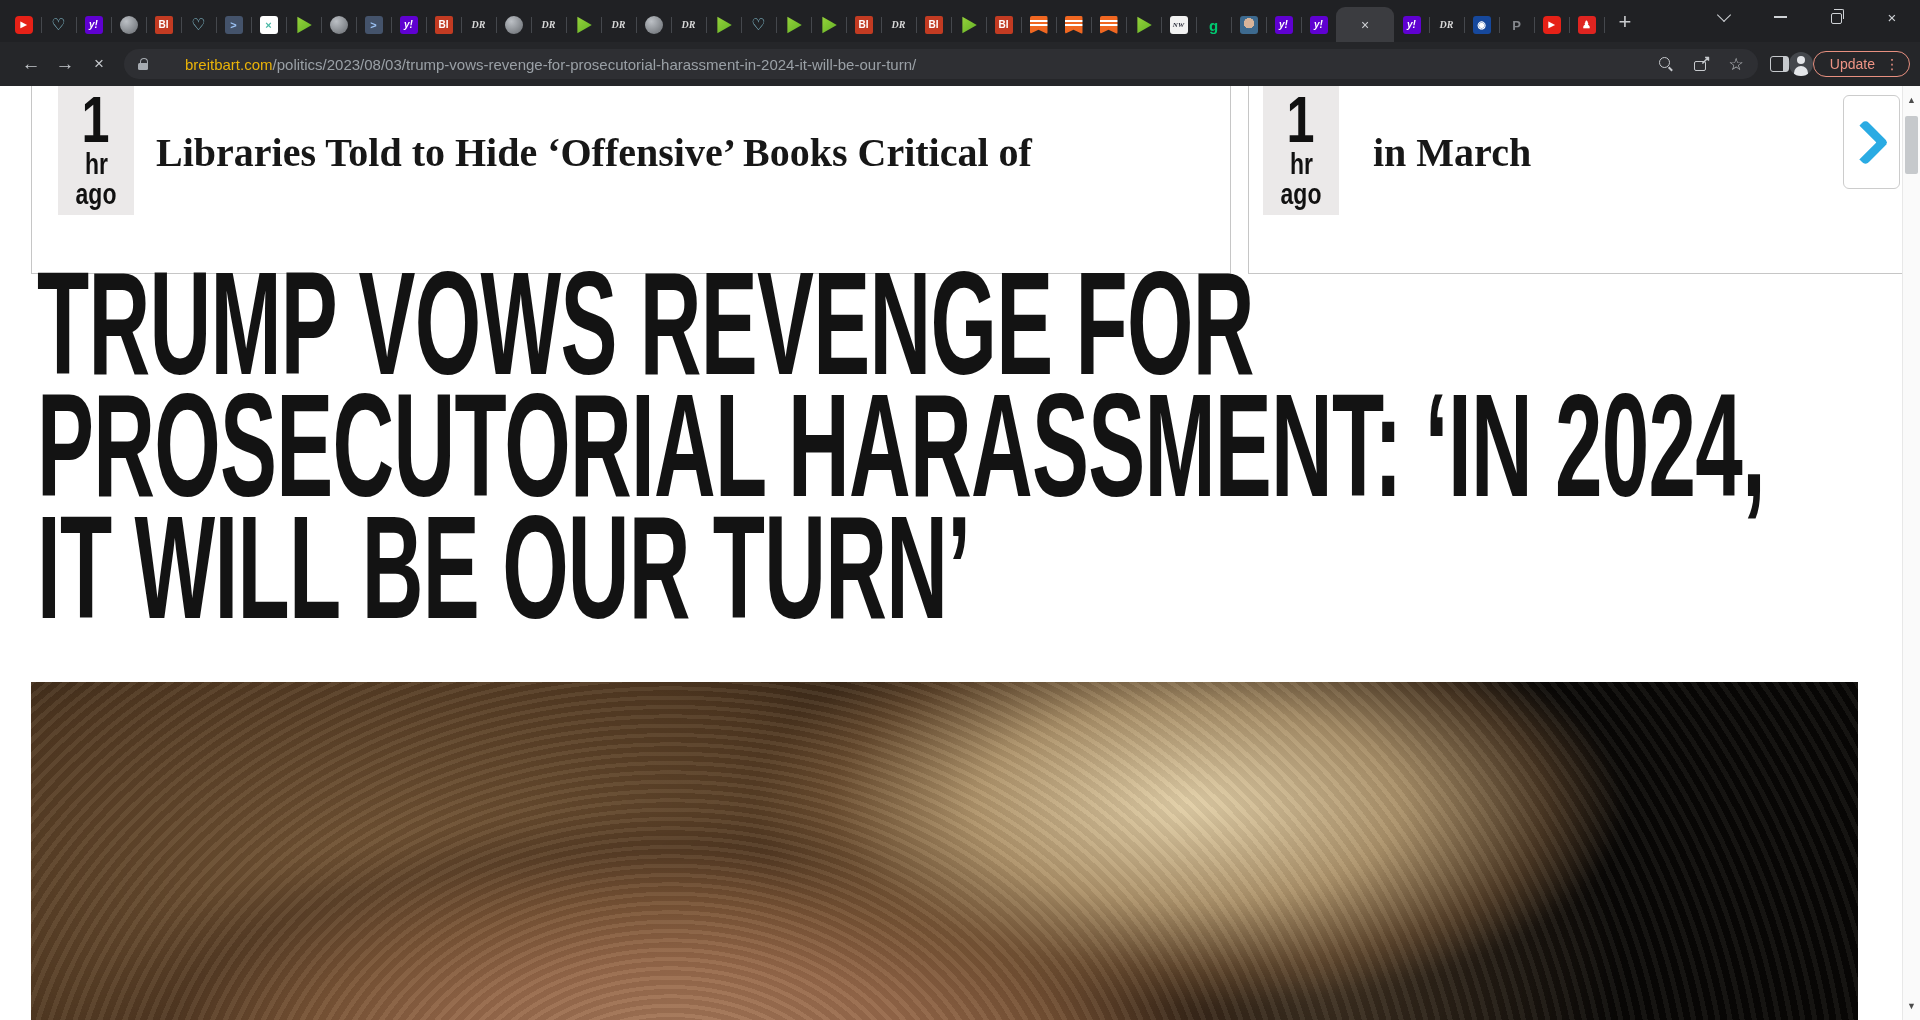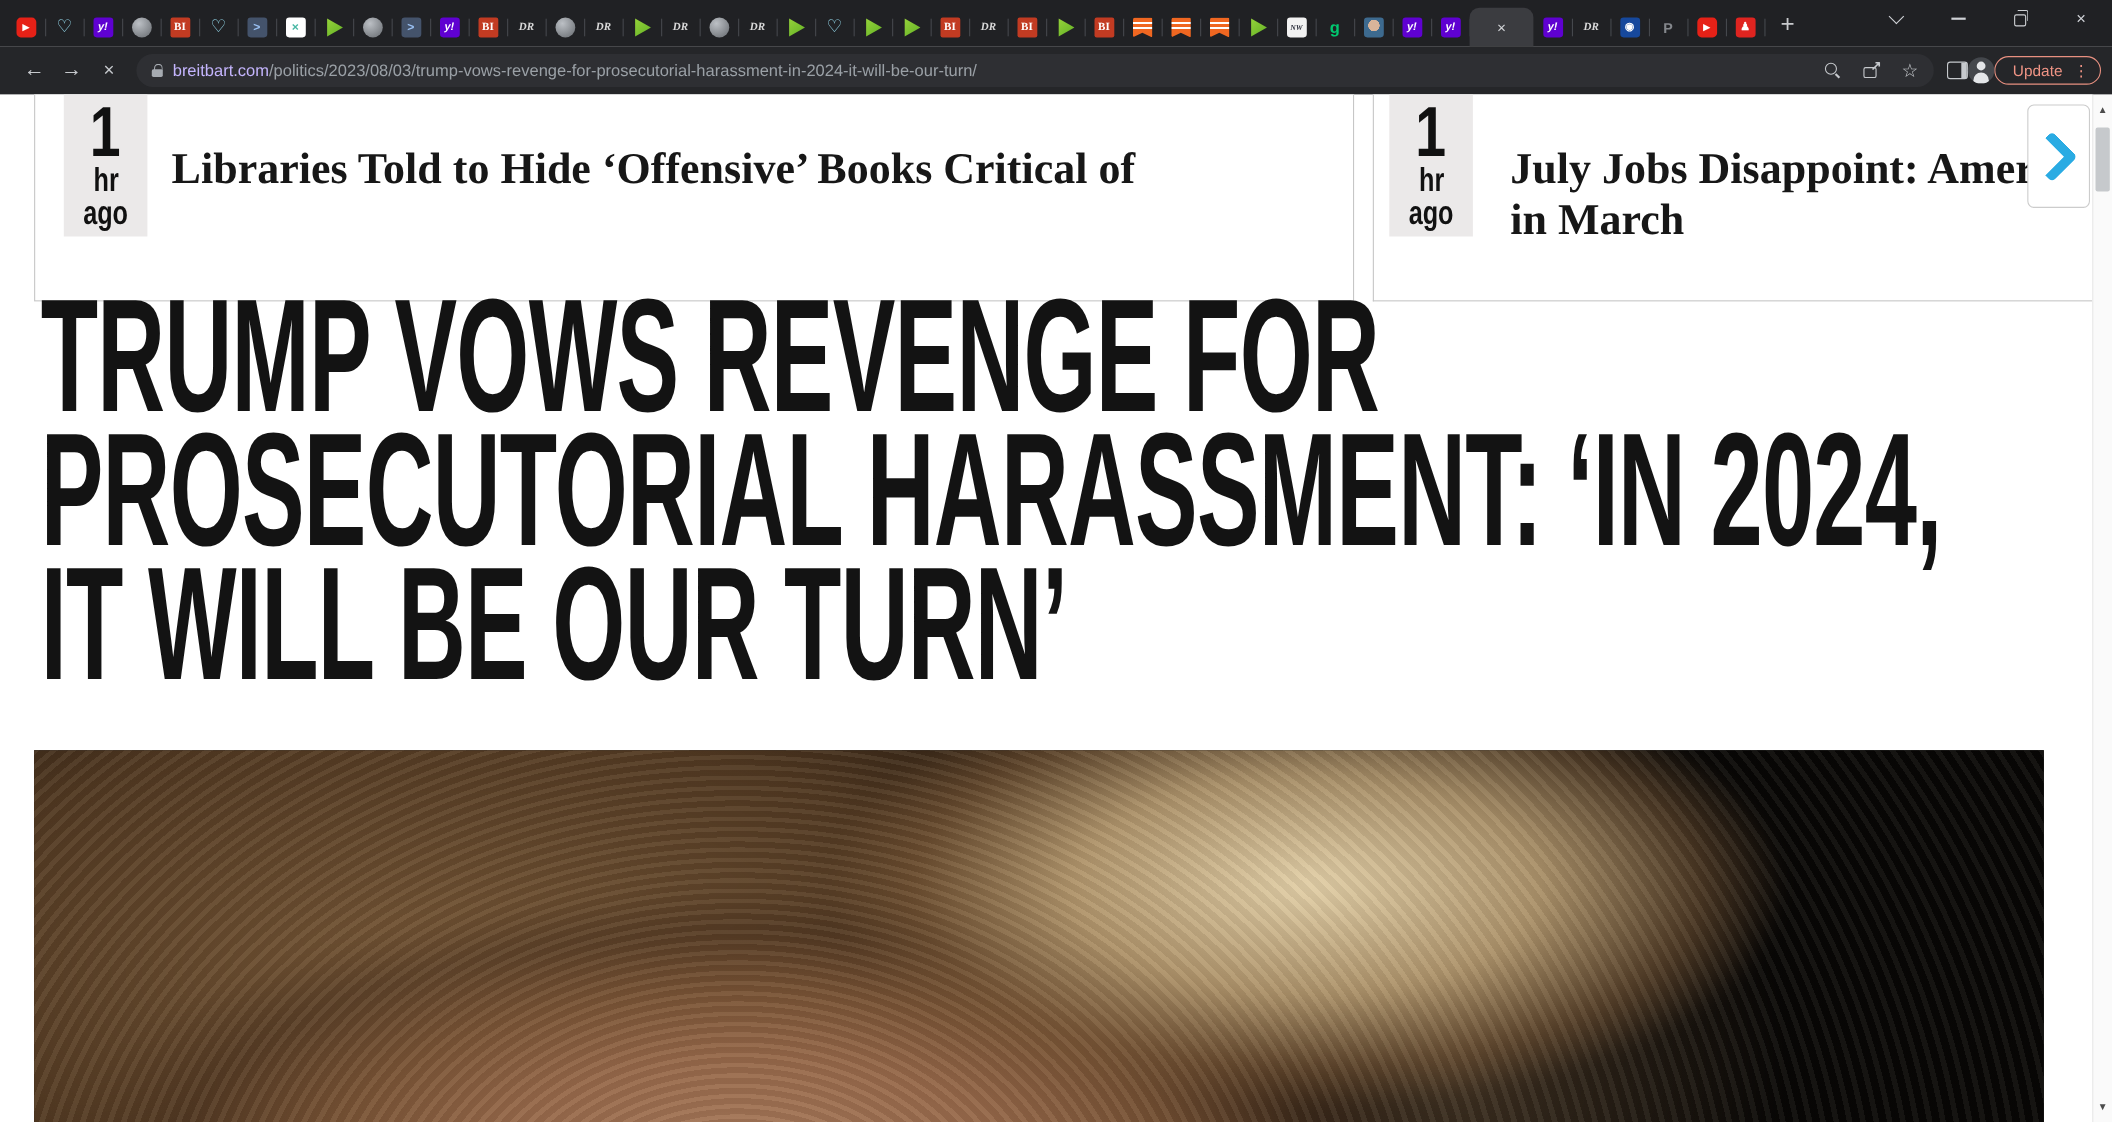--- a/index.html
+++ b/index.html
@@ -10,21 +10,21 @@
   .tabs{display:flex;align-items:flex-end;padding-left:6px;height:42px;}
   .tab{width:35px;height:34px;display:flex;align-items:center;justify-content:center;position:relative;flex:none;cursor:pointer;}
   .tab:not(.active)::after{content:"";position:absolute;right:-1px;top:9px;height:16px;width:1px;background:#45484d;}
   .tab.active{width:58px;height:35px;background:#3b3c40;border-radius:9px 9px 0 0;}
   .tab-close{color:#cfd1d4;font-size:14px;line-height:1;}
   .fav{width:18px;height:18px;display:flex;align-items:center;justify-content:center;font:700 9px "Liberation Sans",sans-serif;border-radius:4px;line-height:1;}
   .fav-youtube{background:#e62117;color:#fff;font-size:8px;border-radius:4px;}
   .fav-heart{color:#8fd0e2;font-size:16px;font-weight:400;}
   .fav-yahoo{background:#5f01d1;color:#fff;font-style:italic;font-size:10px;border-radius:3px;}
   .fav-globe{background:radial-gradient(circle at 35% 30%,#bcc0c5,#7d8186 72%);border-radius:50%;}
-  .fav-breitbart{background:#c23b22;color:#fff;font-family:Liberation Serif, serif;font-size:10px;border-radius:2px;}
+  .fav-breitbart{background:#c23b22;color:#fff;font-family:Liberation Sans, sans-serif;font-size:10px;border-radius:2px;}
   .fav-bluearrow{background:#44536b;color:#9cc3f5;font-size:11px;border-radius:3px;}
   .fav-checker{background:#fff;color:#49b8a5;font-size:11px;border-radius:3px;}
   .fav-rumble{background:linear-gradient(135deg,#9ad63c,#5fae24);clip-path:polygon(16% 4%,96% 50%,16% 96%);}
   .fav-drudge{color:#d9d9d9;font-family:"Liberation Serif",serif;font-style:italic;font-size:10px;}
   .fav-flag{background:linear-gradient(#f06721 0 20%,#ffffff 20% 32%,#f06721 32% 46%,#ffffff 46% 58%,#f06721 58% 100%);clip-path:polygon(0 0,100% 0,100% 100%,50% 76%,0 100%);border-radius:2px;}
   .fav-nw{background:#f2f2f2;color:#2a2d3a;font-style:italic;font-size:7px;border-radius:3px;font-family:"Liberation Serif",serif;}
   .fav-gab{color:#00c76f;font-size:15px;font-weight:800;}
   .fav-avatar{background:radial-gradient(circle at 50% 40%,#d8b49a 0 36%,#3d6a8f 38%);border-radius:3px;}
   .fav-pin{background:#16489c;color:#fff;font-size:10px;border-radius:3px;}
   .fav-parler{color:#84878c;font-size:13px;font-weight:800;}
@@ -38,21 +38,21 @@
   .restore-sq::after{content:"";position:absolute;top:-4.5px;left:2px;width:9px;height:9px;border-top:1.5px solid #cfd2d6;border-right:1.5px solid #cfd2d6;border-radius:0 2px 0 0;}
 
   
   .toolbar{position:absolute;left:0;top:42px;width:1920px;height:44px;background:#252629;display:flex;align-items:center;padding:0 10px 0 14px;box-sizing:border-box;}
   .nav-btn{background:none;border:none;color:#c6c9cd;font-size:19px;width:34px;height:34px;display:flex;align-items:center;justify-content:center;cursor:pointer;padding:0;flex:none;}
   .omnibox{flex:1;height:30px;background:#2e2f33;border-radius:15px;margin:0 10px 0 8px;display:flex;align-items:center;padding:0 14px;box-sizing:border-box;min-width:0;}
   .lock-icon{width:10px;height:12px;position:relative;margin-right:9px;flex:none;}
   .lock-icon::before{content:"";position:absolute;top:0;left:1.5px;width:6px;height:6px;border:1.6px solid #a6abb1;border-radius:4px 4px 0 0;border-bottom:none;}
   .lock-icon::after{content:"";position:absolute;bottom:0;left:0;width:10px;height:7px;background:#a6abb1;border-radius:1.5px;}
   .url{font-size:15px;white-space:nowrap;overflow:hidden;flex:1;min-width:0;}
-  .url .domain{color:#c4b5fd;}
+  .url .domain{color:#eab308;margin-left:28px;}
   .url .path{color:#9aa0a6;}
   .omni-icons{display:flex;align-items:center;gap:18px;margin-left:12px;flex:none;}
   .mag-icon{width:18px;height:18px;position:relative;}
   .mag-icon::before{content:"";position:absolute;top:2px;left:2px;width:9px;height:9px;border:1.7px solid #c6c9cd;border-radius:50%;}
   .mag-icon::after{content:"";position:absolute;width:5px;height:1.8px;background:#c6c9cd;transform:rotate(45deg);bottom:3px;right:2px;}
   .share-icon{width:18px;height:18px;position:relative;}
   .share-icon::before{content:"";position:absolute;left:1px;top:6px;width:10px;height:8px;border:1.6px solid #c6c9cd;border-radius:2px;}
   .share-icon::after{content:"↗";position:absolute;right:0;top:-2px;font-size:12px;font-weight:700;color:#c6c9cd;}
   .star-btn{color:#c6c9cd;font-size:17px;background:none;border:none;cursor:pointer;padding:0;line-height:1;}
   .panel-icon{width:17px;height:14px;border:1.7px solid #c6c9cd;border-radius:3px;position:relative;}
@@ -298,21 +298,20 @@
       </div>
     </div>
 
     <div class="story-card card-2">
       <div class="agebox">
         <span class="age-num">1</span>
         <span class="age-unit">hr</span>
         <span class="age-unit">ago</span>
       </div>
       <div class="card-title">
-        <div>July Jobs Disappoint: Amer</div>
         <div>in March</div>
       </div>
     </div>
 
     <div class="next-btn">
       <span class="next-chevron"></span>
     </div>
 
     <h1 class="headline" style="margin:0;">
       <div class="hl">TRUMP VOWS REVENGE FOR</div>

